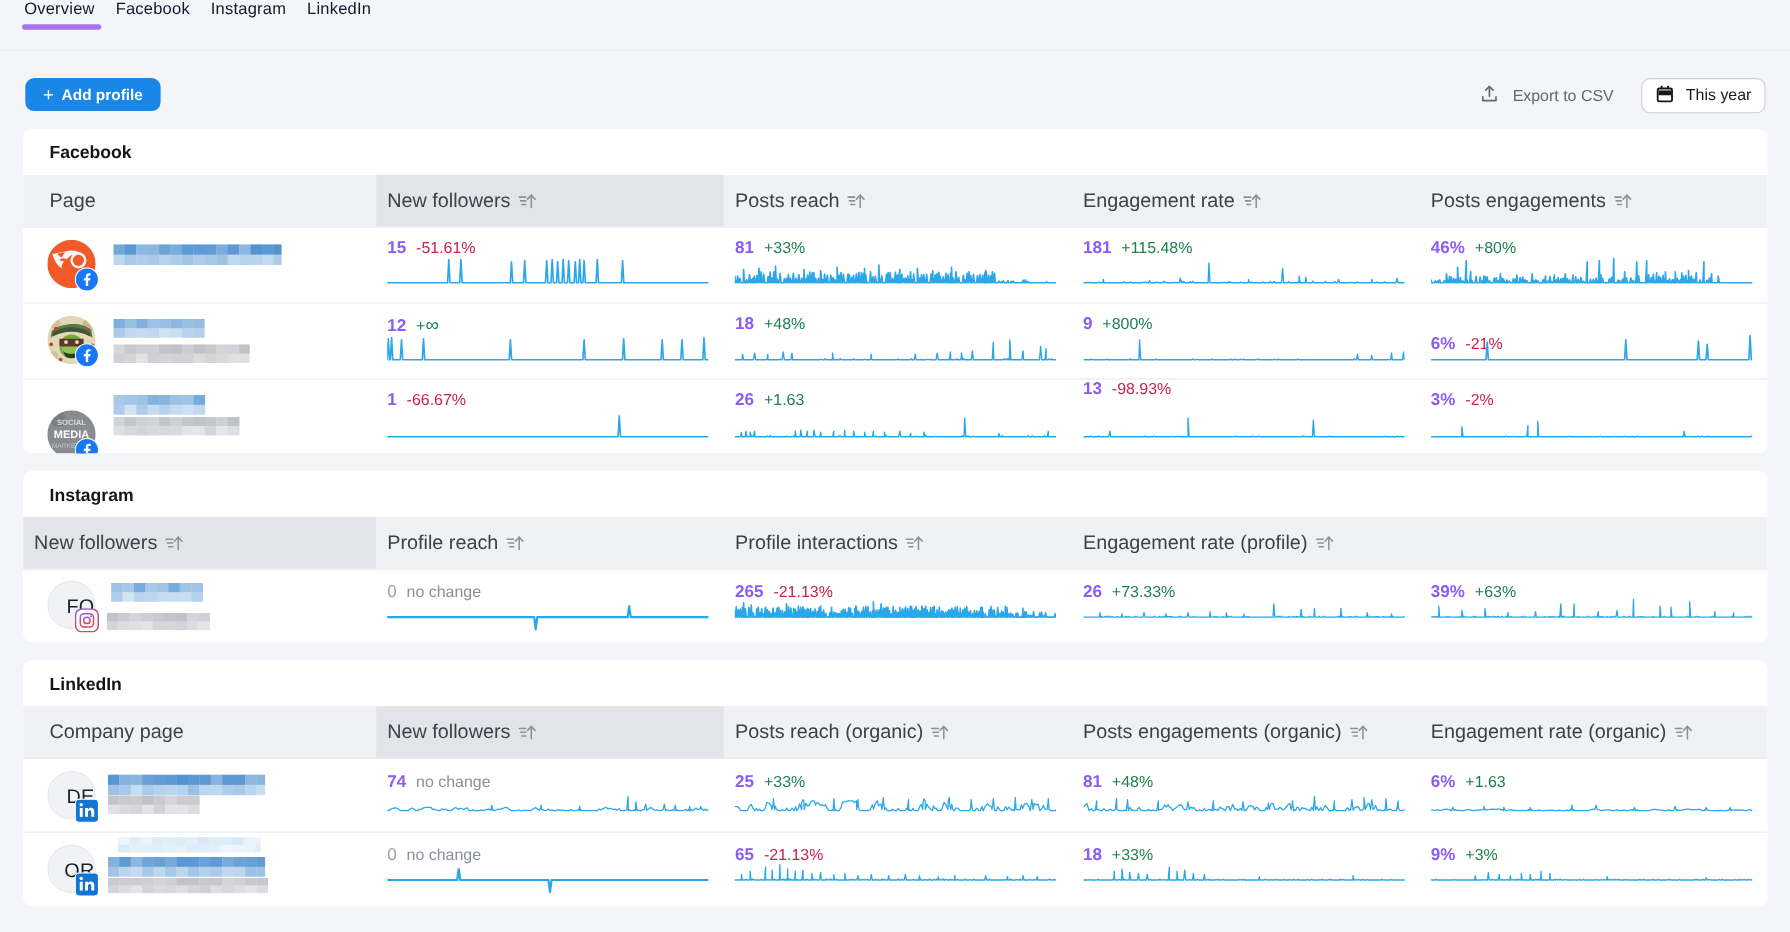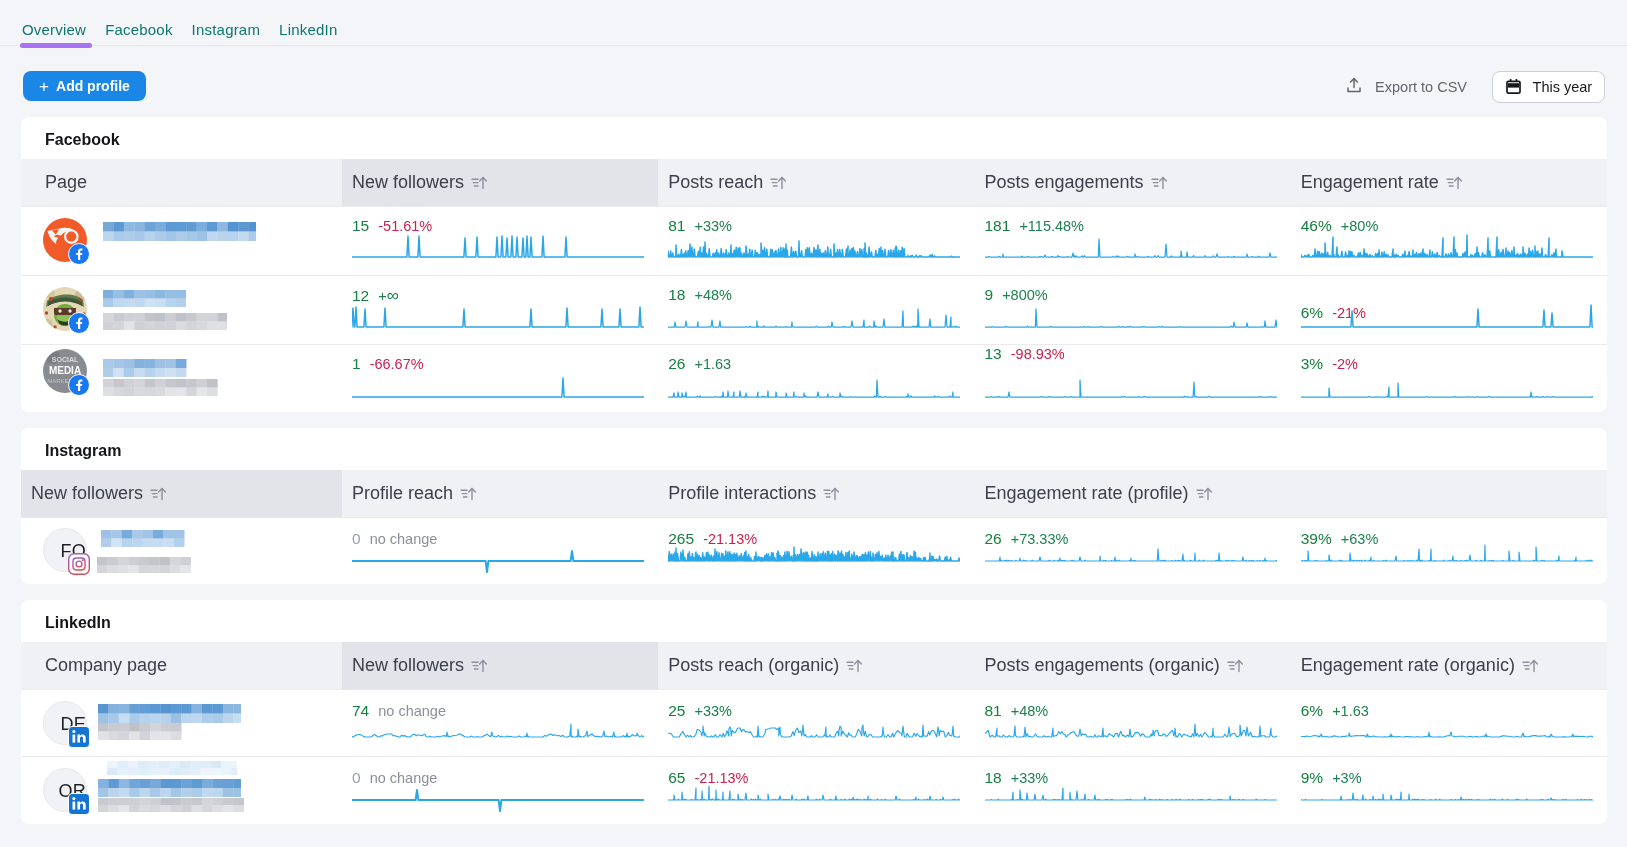--- a/index.html
+++ b/index.html
@@ -1,37 +1,37 @@
 <!DOCTYPE html>
 <html><head><meta charset="utf-8"><style>
 *{margin:0;padding:0;box-sizing:border-box}
 html,body{width:1627px;height:847px;background:#f4f5f9;font-family:"Liberation Sans",sans-serif;overflow:hidden}
 .tabs{position:relative;padding-left:22px;height:46px;border-bottom:1px solid #e4e5e9}
-.tab{display:inline-block;margin-top:21px;margin-right:19px;font-size:15px;color:#0f766e;letter-spacing:.2px}
+.tab{display:inline-block;margin-right:19px;font-size:15px;color:#0f172a;letter-spacing:.2px}
 .tab.active{position:relative}
 .tab.active:after{content:"";position:absolute;left:-2px;right:-6px;bottom:-10px;height:5px;background:#a873f0;border-radius:2.5px}
 .toolbar{position:relative;height:71px}
 .btn-add{position:absolute;left:23px;top:25px;width:123px;height:30px;background:#1a87e6;border-radius:8px;color:#fff;font-size:14px;font-weight:bold;text-align:center;line-height:30px}
 .btn-add .plus{font-weight:normal;font-size:17px;margin-right:7px;vertical-align:-1px}
 .export{position:absolute;right:160px;top:31px;font-size:14.5px;color:#63666f}
 .export svg{margin-right:8px}
 .btn-year{position:absolute;right:22px;top:25px;width:113px;height:32px;background:#fff;border:1px solid #cdd0d7;border-radius:8px;font-size:14.5px;color:#17181c;text-align:center;line-height:30px}
 .btn-year svg{margin-right:7px}
 .card{margin:0 20px 16px 21px;background:#fff;border-radius:8px;overflow:hidden}
 .card-title{height:42px;line-height:46px;padding-left:24px;font-size:16px;font-weight:bold;color:#131519}
 .grid{display:grid;grid-template-columns:321px 316.25px 316.25px 316.25px 316.25px}
 .thead{height:47px;background:#f0f1f5}
 .hc{font-size:18px;color:#3c404a;line-height:47px;padding-left:10px;white-space:nowrap}
 .hc.first{padding-left:24px}
 .hc.sorted{background:#e3e4ea}
 .sorti{vertical-align:-2px;margin-left:2px}
 .trow{position:relative;border-top:1px solid #e9eaee}
 .trow>div{position:relative}
 .mc .vline{position:absolute;left:10px;white-space:nowrap}
-.val{font-size:15.5px;font-weight:normal;color:#15803d}
+.val{font-size:15.5px;font-weight:bold;color:#8b5cf6}
 .val.gray{color:#9aa0ab;font-weight:normal}
 .delta{font-size:14.5px;margin-left:9px}
 .delta.green{color:#1d8150}
 .delta.red{color:#c9224e}
 .delta.gray{color:#8b8f99}
 .sw{position:absolute;left:10px}
 .sw svg{display:block}
 .pc .av{position:absolute;left:22px;width:44px;height:44px}
 .av .bdg{position:absolute;right:-3px;bottom:-3px}
 .avi{width:44px;height:44px;border-radius:50%;background:#f1f2f5;border:1px solid #e7e8eb;text-align:right;line-height:44px;font-size:18px;color:#1d1f24;letter-spacing:.3px}
@@ -71,30 +71,30 @@
         </svg></div>
       <div class="hc">Posts reach <svg class="sorti" width="17" height="14" viewBox="0 0 17 14">
           <g stroke="#8b909c" stroke-width="1.4" stroke-linecap="round">
             <line x1="1" y1="3.2" x2="7" y2="3.2"></line>
             <line x1="2.2" y1="6.6" x2="7" y2="6.6"></line>
             <line x1="3.4" y1="10" x2="7" y2="10"></line>
             <line x1="12" y1="1.6" x2="12" y2="12.6"></line>
             <polyline points="8.6,5 12,1.4 15.4,5" fill="none"></polyline>
           </g>
         </svg></div>
+      <div class="hc">Engagement rate <svg class="sorti" width="17" height="14" viewBox="0 0 17 14">
+          <g stroke="#8b909c" stroke-width="1.4" stroke-linecap="round">
+            <line x1="1" y1="3.2" x2="7" y2="3.2"></line>
+            <line x1="2.2" y1="6.6" x2="7" y2="6.6"></line>
+            <line x1="3.4" y1="10" x2="7" y2="10"></line>
+            <line x1="12" y1="1.6" x2="12" y2="12.6"></line>
+            <polyline points="8.6,5 12,1.4 15.4,5" fill="none"></polyline>
+          </g>
+        </svg></div>
       <div class="hc">Posts engagements <svg class="sorti" width="17" height="14" viewBox="0 0 17 14">
-          <g stroke="#8b909c" stroke-width="1.4" stroke-linecap="round">
-            <line x1="1" y1="3.2" x2="7" y2="3.2"></line>
-            <line x1="2.2" y1="6.6" x2="7" y2="6.6"></line>
-            <line x1="3.4" y1="10" x2="7" y2="10"></line>
-            <line x1="12" y1="1.6" x2="12" y2="12.6"></line>
-            <polyline points="8.6,5 12,1.4 15.4,5" fill="none"></polyline>
-          </g>
-        </svg></div>
-      <div class="hc">Engagement rate <svg class="sorti" width="17" height="14" viewBox="0 0 17 14">
           <g stroke="#8b909c" stroke-width="1.4" stroke-linecap="round">
             <line x1="1" y1="3.2" x2="7" y2="3.2"></line>
             <line x1="2.2" y1="6.6" x2="7" y2="6.6"></line>
             <line x1="3.4" y1="10" x2="7" y2="10"></line>
             <line x1="12" y1="1.6" x2="12" y2="12.6"></line>
             <polyline points="8.6,5 12,1.4 15.4,5" fill="none"></polyline>
           </g>
         </svg></div>
     </div>
     <div class="grid trow" style="height:69px">
@@ -282,21 +282,21 @@
         <div class="vline" style="top:28px"><span class="val">6%</span><span class="delta red">-21%</span></div>
         <div class="sw" style="bottom:3px">
           <svg class="spark" width="292" height="44" viewBox="0 0 292 44">
             <polyline points="0,30 49.9,30 51,14 52.1,30 175.9,30 177,12 178.1,30 241.9,30 243,13 244.1,30 249.9,30 251,16 252.1,30 288.9,30 290,8 291.1,30 292,30" fill="none" stroke="#2aa7e9" stroke-width="1.5" stroke-linejoin="round" stroke-linecap="round"></polyline>
           </svg>
         </div>
       </div>
     </div>
     <div class="grid trow last" style="height:68px">
       <div class="pc">
-        <div class="av" style="top:4px"><svg width="44" height="44" viewBox="0 0 44 44">
+        <div class="av" style="top:28px"><svg width="44" height="44" viewBox="0 0 44 44">
             <defs>
               <clipPath id="avc3">
                 <circle cx="22" cy="22" r="22"></circle>
               </clipPath>
             </defs>
             <g clip-path="url(#avc3)">
               <rect width="44" height="44" fill="#888b90"></rect>
               <circle cx="10" cy="8" r="7" fill="#797c81"></circle>
               <circle cx="34" cy="34" r="9" fill="#7d8085"></circle>
               <text x="22" y="13" font-family="Liberation Sans" font-size="7" font-weight="bold" fill="#d9dadd" text-anchor="middle">SOCIAL</text>

